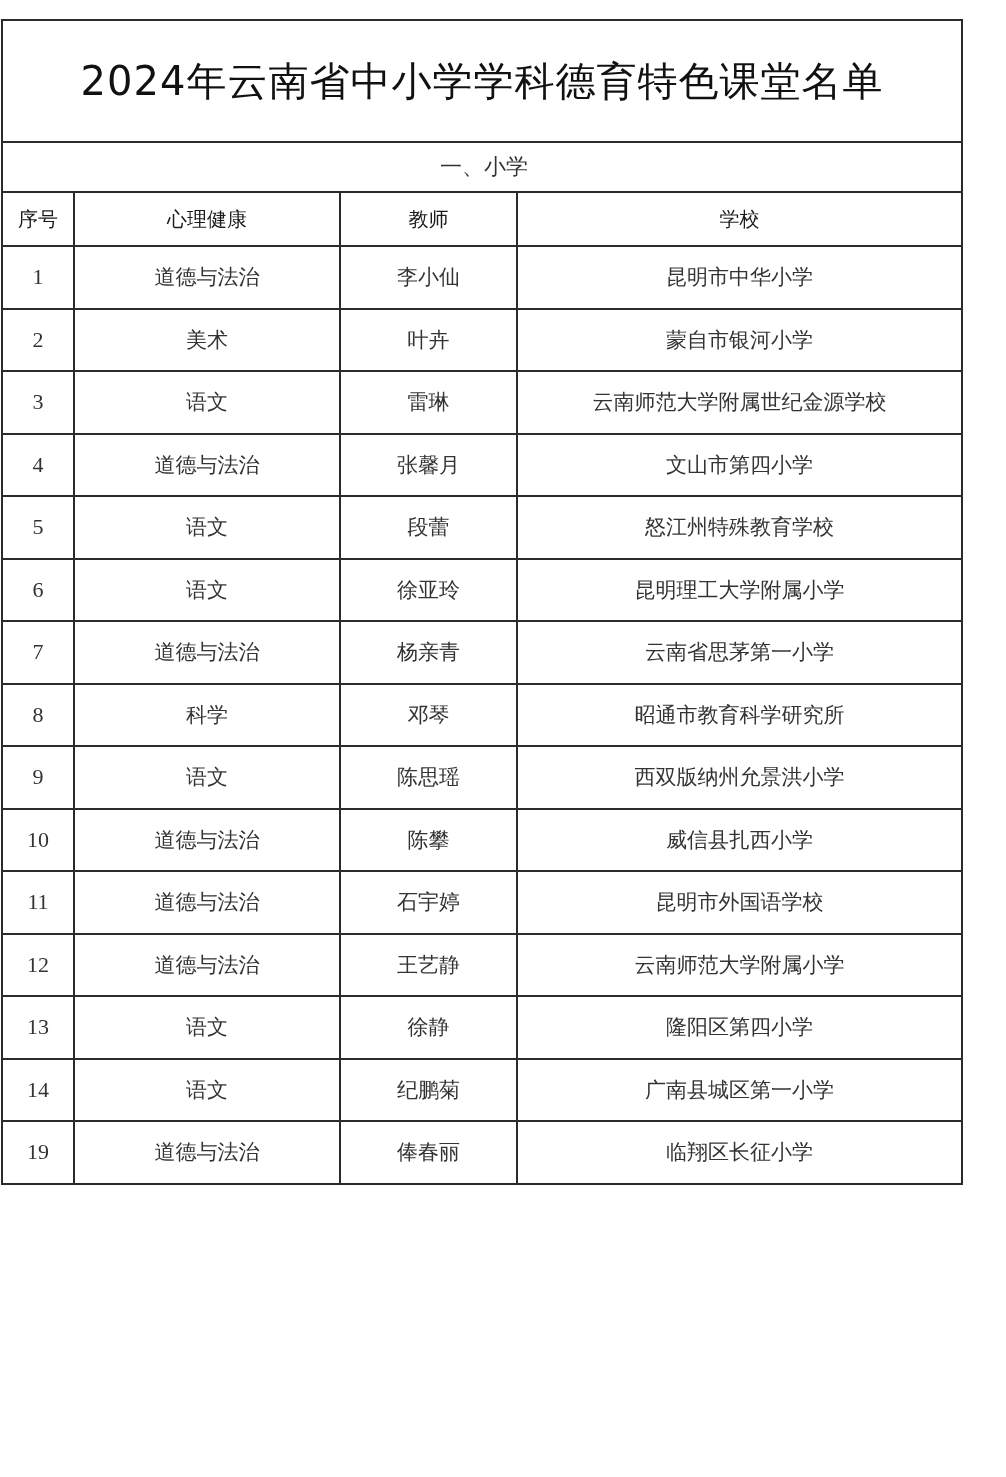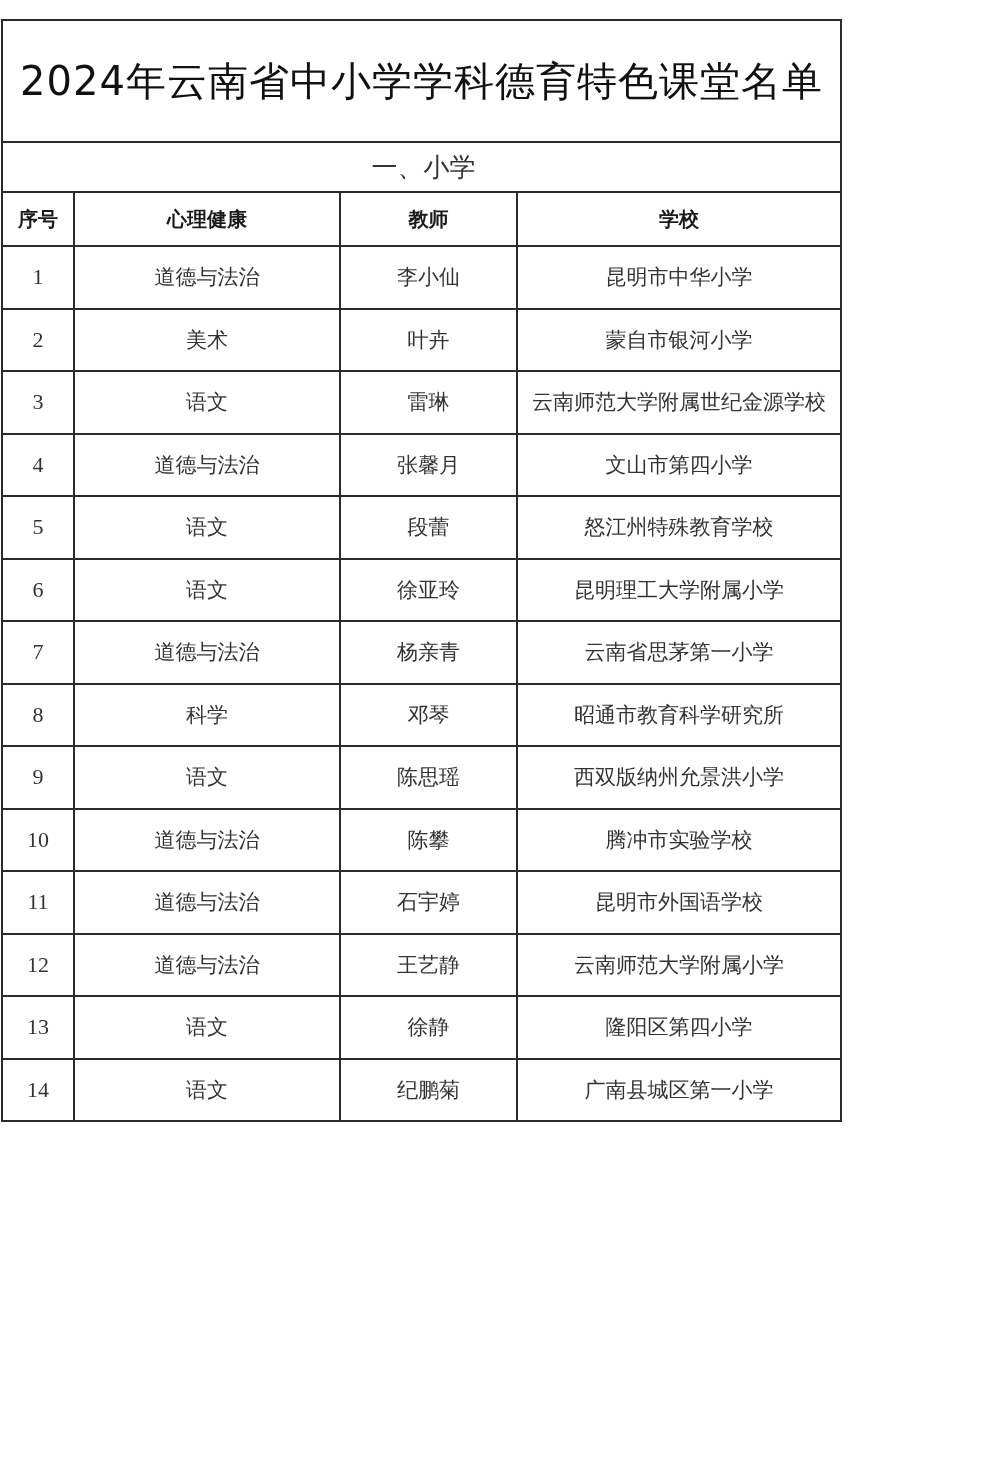--- a/index.html
+++ b/index.html
@@ -12,21 +12,21 @@
       height: 1477px;
       position: relative;
       overflow: hidden;
       font-family: "DejaVu Sans", "Liberation Sans", sans-serif;
       color: #1a1a1a;
     }
     .sheet {
       position: absolute;
       left: 1px;
       top: 19px;
-      width: 841px;
+      width: 962px;
       border-collapse: collapse;
       table-layout: fixed;
     }
     .sheet td, .sheet th {
       border: 2px solid #2b2b2b;
       padding: 0;
       text-align: center;
       vertical-align: middle;
       overflow: hidden;
       white-space: nowrap;
@@ -34,28 +34,28 @@
     .title-cell {
       height: 120px;
       font-size: 40px;
       font-weight: normal;
       letter-spacing: 1px;
       color: #111111;
     }
     .section-cell {
       height: 48px;
       text-align: center;
-      font-size: 26px;
+      font-size: 22px;
       padding-left: 4px !important;
       color: #333333;
     }
     .header-row th {
       height: 52px;
       font-size: 20px;
-      font-weight: bold;
+      font-weight: normal;
       color: #1a1a1a;
     }
     .data-row td {
       height: 60.5px;
       font-size: 21px;
       color: #333333;
     }
     .data-row td.num {
       font-family: "Liberation Serif", "DejaVu Serif", serif;
       font-size: 22px;
@@ -139,21 +139,21 @@
       <tr class="data-row">
     <td class="num">9</td>
     <td>语文</td>
     <td>陈思瑶</td>
     <td>西双版纳州允景洪小学</td>
   </tr>
       <tr class="data-row">
     <td class="num">10</td>
     <td>道德与法治</td>
     <td>陈攀</td>
-    <td>腾冲市实验学校</td>
+    <td>威信县扎西小学</td>
   </tr>
       <tr class="data-row">
     <td class="num">11</td>
     <td>道德与法治</td>
     <td>石宇婷</td>
     <td>昆明市外国语学校</td>
   </tr>
       <tr class="data-row">
     <td class="num">12</td>
     <td>道德与法治</td>
@@ -165,14 +165,20 @@
     <td>语文</td>
     <td>徐静</td>
     <td>隆阳区第四小学</td>
   </tr>
       <tr class="data-row">
     <td class="num">14</td>
     <td>语文</td>
     <td>纪鹏菊</td>
     <td>广南县城区第一小学</td>
   </tr>
+      <tr class="data-row">
+    <td class="num">19</td>
+    <td>道德与法治</td>
+    <td>俸春丽</td>
+    <td>临翔区长征小学</td>
+  </tr>
     </tbody>
 </table>
 
 </body></html>

